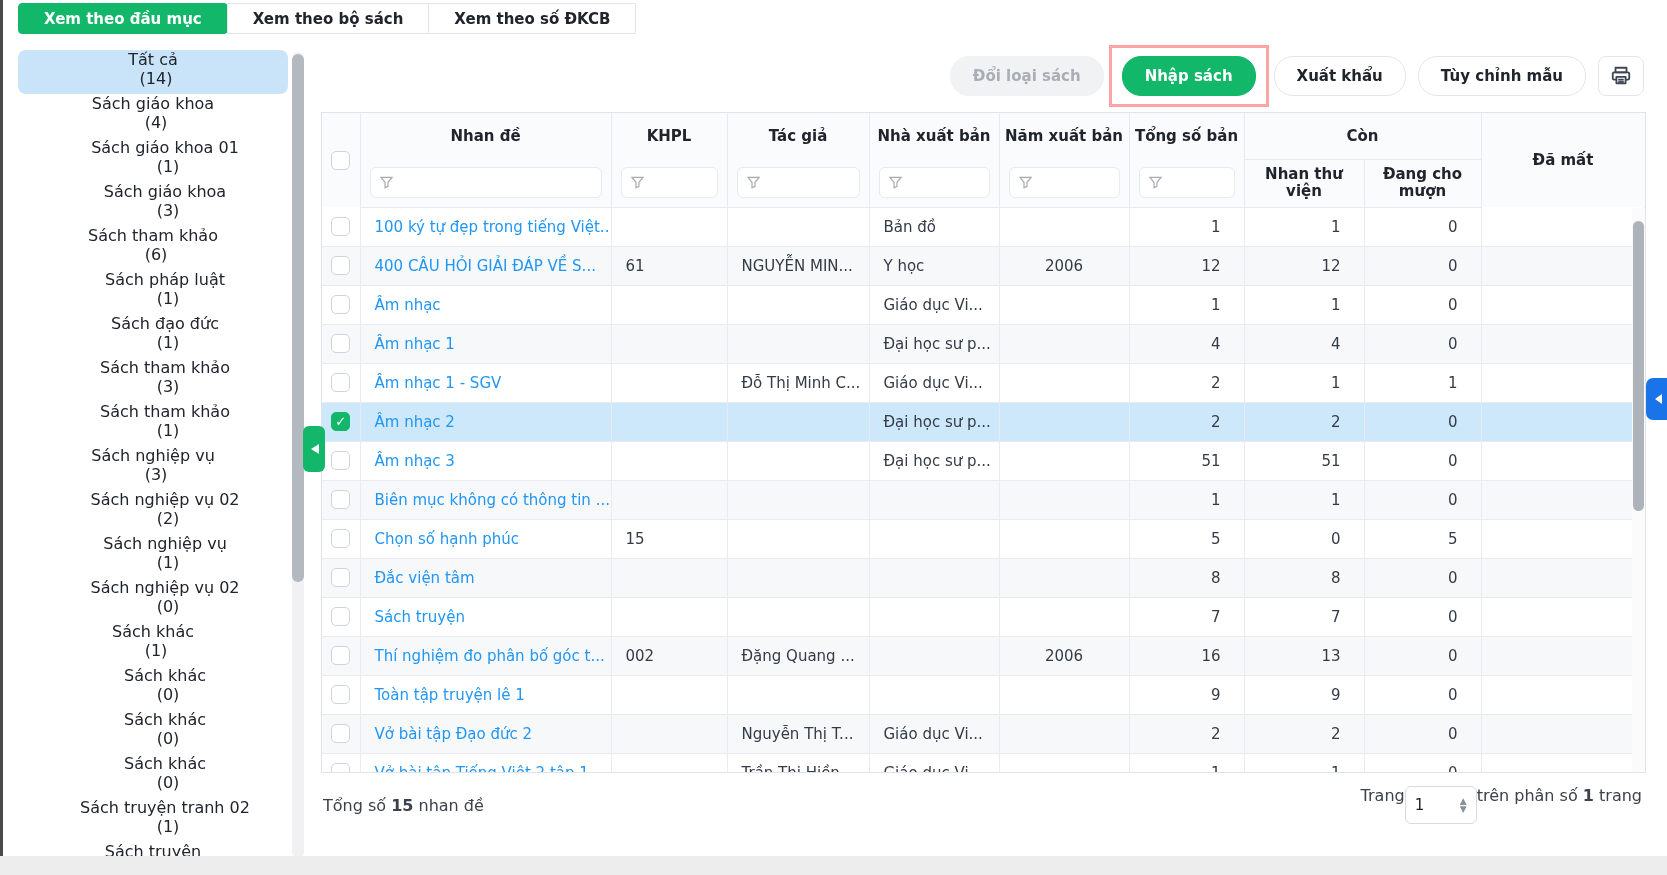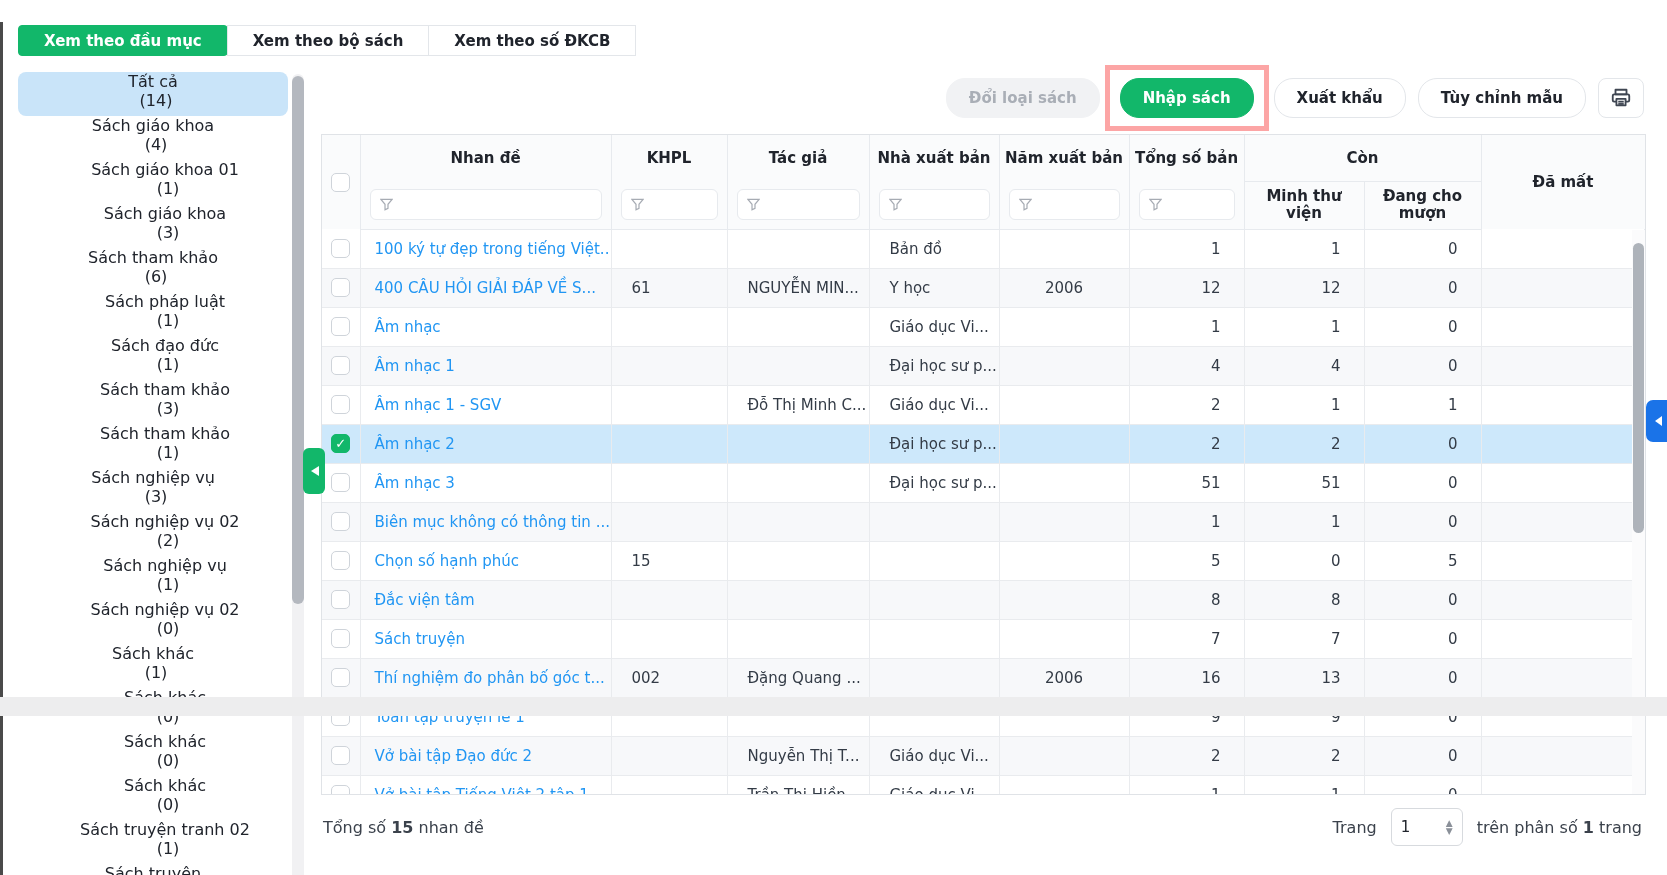--- a/index.html
+++ b/index.html
@@ -1,18 +1,18 @@
 <!DOCTYPE html>
 <html><head>
 <meta charset="utf-8">
 <style>
   * { margin:0; padding:0; box-sizing:border-box; }
   html,body { width:1667px; height:875px; overflow:hidden; background:#fff;
               font-family:"DejaVu Sans","Liberation Sans",sans-serif; }
-  .page { position:relative; width:1667px; height:694px; background:#84cc16;margin-top:22px; }
+  .page { position:relative; width:1667px; height:875px; background:#84cc16; }
   .card { position:absolute; top:0; left:0; width:1667px; height:856px; background:#fff;
           border-left:3px solid #4a4a4a; overflow:hidden; }
 
   
   .tabbar { display:flex; padding:3px 0 0 15px; }
   .tab { height:31px; display:flex; align-items:center; padding:0 25px;
          font-size:15px; font-weight:700; color:#20242c; background:#fff;
          border:1px solid #e3e6ea; cursor:pointer; }
   .tab + .tab { margin-left:-1px; }
   .tab.active { background:#12b76a; border-color:#12b76a; color:#fff; border-radius:4px; }
@@ -40,21 +40,21 @@
 
   
   .main { margin-left:33px; width:1325px; flex:none; }
   .toolbar { display:flex; justify-content:flex-end; align-items:center; gap:12px;
              padding:14px 2px 8px 0; height:78px; }
   .btn { height:40px; padding:0 22px; border-radius:19px; border:1px solid #e3e6ea;
          background:#fff; font-size:15px; font-weight:700; color:#20242c; cursor:pointer;
          font-family:inherit; white-space:nowrap; }
   .btn.disabled { background:#f1f2f4; border-color:#f1f2f4; color:#a9aeb6; cursor:default; }
   .btn.primary { background:#12b76a; border-color:#12b76a; color:#fff; }
-  .red-wrap { border:5px solid #fca5a5; padding:8px 10px; margin:0 -7px; }
+  .red-wrap { border:3px solid #fca5a5; padding:8px 10px; margin:0 -7px; }
   .icon-btn { width:46px; height:40px; border:1px solid #e3e6ea; border-radius:8px;
               background:#fff; display:flex; align-items:center; justify-content:center;
               cursor:pointer; }
 
   
   .table-wrap { position:relative; height:661px; overflow:hidden;
                 border:1px solid #e0e3e7; }
   table { border-collapse:collapse; table-layout:fixed; width:1323px; }
   thead th { background:#fafbfc; font-size:15px; font-weight:700; color:#20242c;
              border-right:1px solid #e7eaee; vertical-align:middle; text-align:center; }
@@ -68,39 +68,39 @@
   .filter-box svg { flex:none; }
   .filter-box input { border:0; outline:0; width:100%; margin-left:7px; font-size:14px;
                       font-family:inherit; background:transparent; }
   tbody td { height:39px; font-size:15px; color:#333b46; border-right:1px solid #e9ebee;
              border-bottom:1px solid #e9ebee; white-space:nowrap; overflow:hidden;
              background:#fff; }
   tbody tr:nth-child(even) td { background:#f7f8fa; }
   tbody tr.selected td { background:#cde8fb; }
   td.c-title { padding-left:14px; }
   td.c-title a { color:#2196f3; text-decoration:none; cursor:pointer; }
-  td.c-left { padding-left:20px; }
+  td.c-left { padding-left:14px; }
   td.c-center { text-align:center; }
   td.c-right { text-align:right; padding-right:23px; }
   td.c-check { text-align:center; border-right:1px solid #e9ebee; }
 
   .cb { display:inline-block; width:19px; height:19px; border:1.5px solid #cfd4da;
         border-radius:5px; background:#fff; vertical-align:middle; cursor:pointer;
         line-height:17px; font-size:13px; color:#fff; text-align:center; }
   .cb.checked { background:#12b76a; border-color:#12b76a; }
 
   .v-scroll { position:absolute; top:95px; right:0; bottom:0; width:13px; background:#fbfbfc; }
   .v-thumb { position:absolute; top:13px; left:1px; width:11px; height:290px;
              background:#aeb3ba; border-radius:6px; }
 
   
   .tfooter { display:flex; justify-content:space-between; align-items:center;
              padding:13px 4px 0 2px; font-size:16px; color:#3b424c; }
   .tfooter b { font-weight:700; }
-  .pager { display:flex; align-items:center; gap:14px; }
+  .pager { display:flex; align-items:flex-start; gap:0; }
   .page-box { width:72px; height:38px; border:1px solid #d7dade; border-radius:6px;
               display:flex; align-items:center; padding:0 9px; background:#fff; }
   .page-box .val { flex:1; font-size:15px; color:#20242c; }
   .spin { display:flex; flex-direction:column; line-height:8px; font-size:9px;
           color:#8a9099; cursor:pointer; }
   .spin span { cursor:pointer; }
 
   
   .collapse-right { position:absolute; right:0; top:378px; width:21px; height:42px;
                     background:#1a73e8; border-radius:7px 0 0 7px; display:flex;
@@ -300,21 +300,21 @@
                   </div>
                 </th>
                 <th>
                   <div class="filter-box">
                     <svg width="13" height="13" viewBox="0 0 14 14" fill="none" stroke="#a6abb3" stroke-width="1.3">
                         <path d="M1 1.5h12L8.6 6.8v4.4l-3.2 1.6V6.8L1 1.5z"></path>
                       </svg>
                     <input style="">
                   </div>
                 </th>
-                <th class="sub">Minh thư viện</th>
+                <th class="sub">Nhan thư viện</th>
                 <th class="sub">Đang cho mượn</th>
               </tr>
             </thead>
             <tbody id="table-body">
                 <tr>
                   <td class="c-check"><span class="cb"></span></td>
                   <td class="c-title"><a>100 ký tự đẹp trong tiếng Việt...</a></td>
                   <td class="c-left"></td>
                   <td class="c-left"></td>
                   <td class="c-left">Bản đồ</td>

